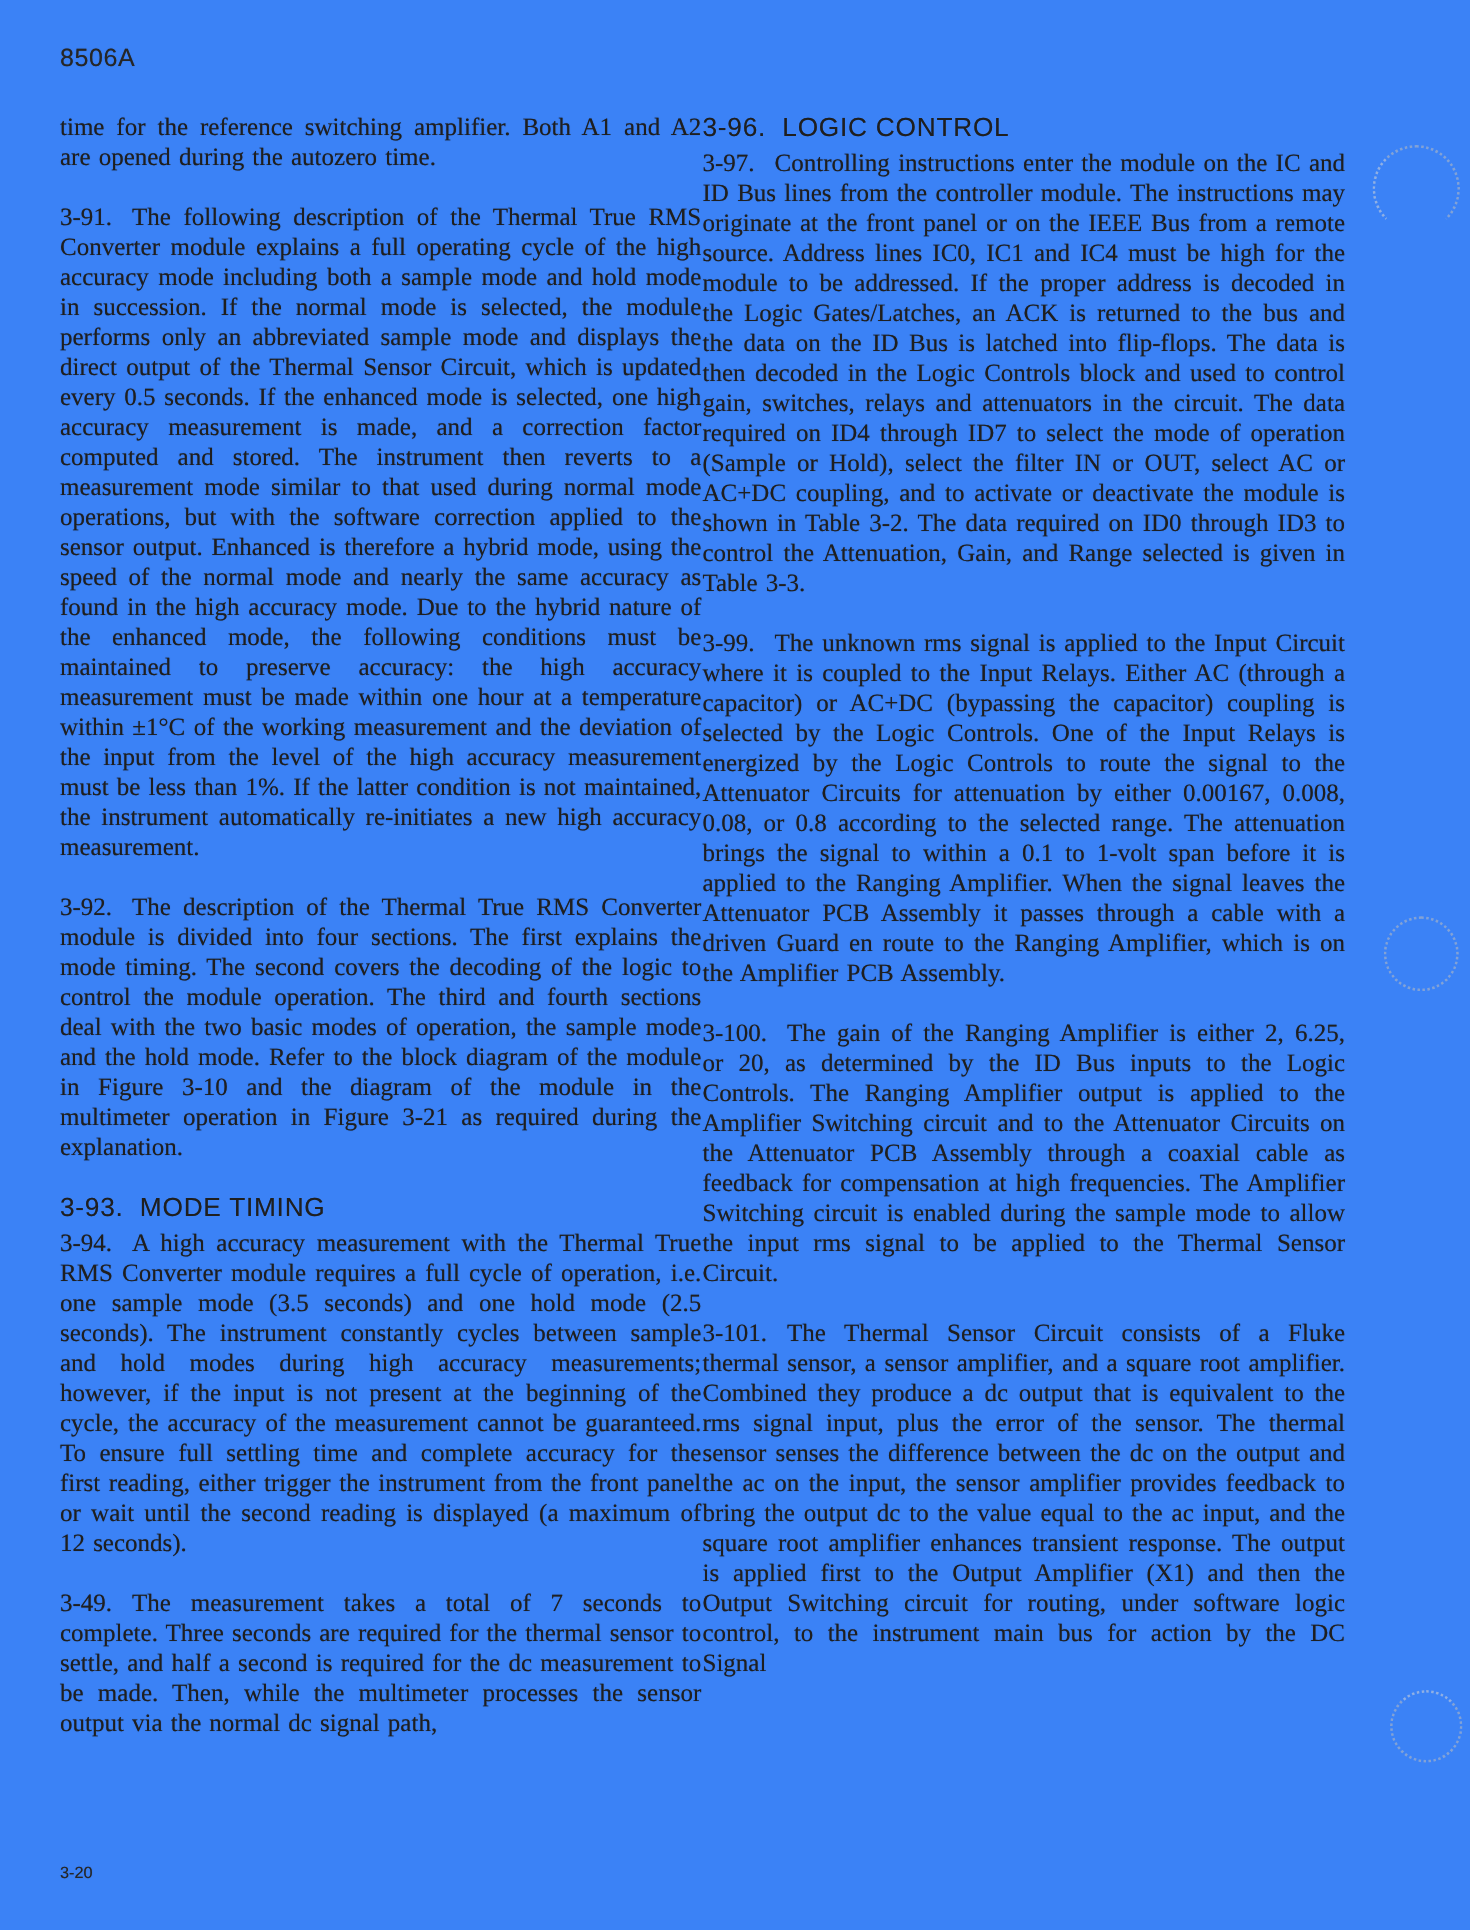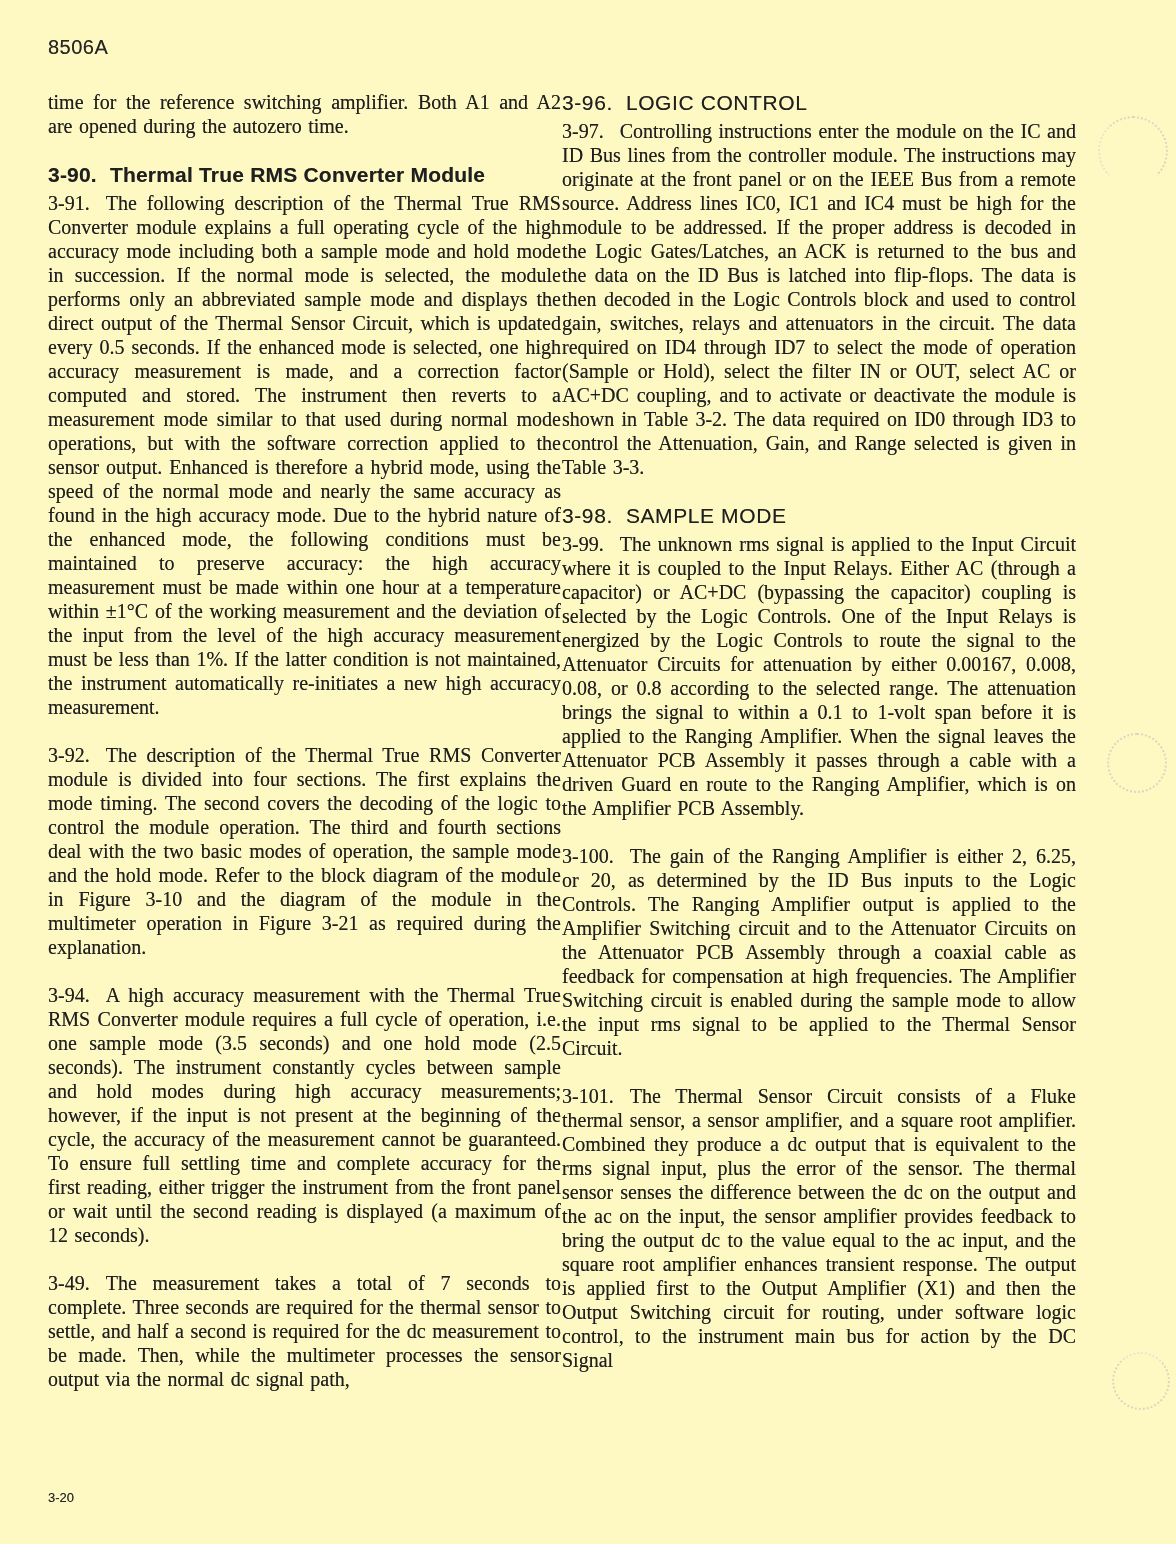--- a/index.html
+++ b/index.html
@@ -1,20 +1,20 @@
 <!DOCTYPE html>
 <html><head>
 <meta charset="utf-8">
 <style>
   html, body { margin: 0; padding: 0; background: #ffffff; }
   .page {
     position: relative;
     width: 1176px;
     height: 1544px;
-    background: #fef9c3;
+    background: #3b82f6;
     color: #1f1f1f;
     font-family: "Liberation Serif", serif;
     overflow: hidden;
   }
   .page-header {
     position: absolute;
     top: 36px;
     left: 48px;
     font-family: "Liberation Sans", sans-serif;
     font-size: 20px;
@@ -78,36 +78,35 @@
 
 <div class="page">
 
   <div class="page-header">8506A</div>
 
   <div class="columns">
 
     <div class="col col-left">
       <p class="para"><span>time for the reference switching amplifier. Both A1 and A2 are opened during the autozero time.</span></p>
 
-      <h3 class="heading h-bold"><span class="pnum">3-90.</span><span>Thermal True RMS Converter Module</span></h3>
       <p class="para"><span class="pnum">3-91.</span><span>The following description of the Thermal True RMS Converter module explains a full operating cycle of the high accuracy mode including both a sample mode and hold mode in succession. If the normal mode is selected, the module performs only an abbreviated sample mode and displays the direct output of the Thermal Sensor Circuit, which is updated every 0.5 seconds. If the enhanced mode is selected, one high accuracy measurement is made, and a correction factor computed and stored. The instrument then reverts to a measurement mode similar to that used during normal mode operations, but with the software correction applied to the sensor output. Enhanced is therefore a hybrid mode, using the speed of the normal mode and nearly the same accuracy as found in the high accuracy mode. Due to the hybrid nature of the enhanced mode, the following conditions must be maintained to preserve accuracy: the high accuracy measurement must be made within one hour at a temperature within ±1°C of the working measurement and the deviation of the input from the level of the high accuracy measurement must be less than 1%. If the latter condition is not maintained, the instrument automatically re-initiates a new high accuracy measurement.</span></p>
 
       <p class="para"><span class="pnum">3-92.</span><span>The description of the Thermal True RMS Converter module is divided into four sections. The first explains the mode timing. The second covers the decoding of the logic to control the module operation. The third and fourth sections deal with the two basic modes of operation, the sample mode and the hold mode. Refer to the block diagram of the module in Figure 3-10 and the diagram of the module in the multimeter operation in Figure 3-21 as required during the explanation.</span></p>
 
+      <h3 class="heading h-caps"><span class="pnum">3-93.</span><span>MODE TIMING</span></h3>
       <p class="para"><span class="pnum">3-94.</span><span>A high accuracy measurement with the Thermal True RMS Converter module requires a full cycle of operation, i.e. one sample mode (3.5 seconds) and one hold mode (2.5 seconds). The instrument constantly cycles between sample and hold modes during high accuracy measurements; however, if the input is not present at the beginning of the cycle, the accuracy of the measurement cannot be guaranteed. To ensure full settling time and complete accuracy for the first reading, either trigger the instrument from the front panel or wait until the second reading is displayed (a maximum of 12 seconds).</span></p>
 
       <p class="para"><span class="pnum">3-49.</span><span>The measurement takes a total of 7 seconds to complete. Three seconds are required for the thermal sensor to settle, and half a second is required for the dc measurement to be made. Then, while the multimeter processes the sensor output via the normal dc signal path,</span></p>
     </div>
 
     <div class="col col-right">
 
       <h3 class="heading h-caps"><span class="pnum">3-96.</span><span>LOGIC CONTROL</span></h3>
       <p class="para"><span class="pnum">3-97.</span><span>Controlling instructions enter the module on the IC and ID Bus lines from the controller module. The instructions may originate at the front panel or on the IEEE Bus from a remote source. Address lines IC0, IC1 and IC4 must be high for the module to be addressed. If the proper address is decoded in the Logic Gates/Latches, an ACK is returned to the bus and the data on the ID Bus is latched into flip-flops. The data is then decoded in the Logic Controls block and used to control gain, switches, relays and attenuators in the circuit. The data required on ID4 through ID7 to select the mode of operation (Sample or Hold), select the filter IN or OUT, select AC or AC+DC coupling, and to activate or deactivate the module is shown in Table 3-2. The data required on ID0 through ID3 to control the Attenuation, Gain, and Range selected is given in Table 3-3.</span></p>
 
-      <h3 class="heading h-caps"><span class="pnum">3-98.</span><span>SAMPLE MODE</span></h3>
       <p class="para"><span class="pnum">3-99.</span><span>The unknown rms signal is applied to the Input Circuit where it is coupled to the Input Relays. Either AC (through a capacitor) or AC+DC (bypassing the capacitor) coupling is selected by the Logic Controls. One of the Input Relays is energized by the Logic Controls to route the signal to the Attenuator Circuits for attenuation by either 0.00167, 0.008, 0.08, or 0.8 according to the selected range. The attenuation brings the signal to within a 0.1 to 1-volt span before it is applied to the Ranging Amplifier. When the signal leaves the Attenuator PCB Assembly it passes through a cable with a driven Guard en route to the Ranging Amplifier, which is on the Amplifier PCB Assembly.</span></p>
 
       <p class="para"><span class="pnum">3-100.</span><span>The gain of the Ranging Amplifier is either 2, 6.25, or 20, as determined by the ID Bus inputs to the Logic Controls. The Ranging Amplifier output is applied to the Amplifier Switching circuit and to the Attenuator Circuits on the Attenuator PCB Assembly through a coaxial cable as feedback for compensation at high frequencies. The Amplifier Switching circuit is enabled during the sample mode to allow the input rms signal to be applied to the Thermal Sensor Circuit.</span></p>
 
       <p class="para"><span class="pnum">3-101.</span><span>The Thermal Sensor Circuit consists of a Fluke thermal sensor, a sensor amplifier, and a square root amplifier. Combined they produce a dc output that is equivalent to the rms signal input, plus the error of the sensor. The thermal sensor senses the difference between the dc on the output and the ac on the input, the sensor amplifier provides feedback to bring the output dc to the value equal to the ac input, and the square root amplifier enhances transient response. The output is applied first to the Output Amplifier (X1) and then the Output Switching circuit for routing, under software logic control, to the instrument main bus for action by the DC Signal</span></p>
     </div>
 
   </div>
 
   <div class="page-footer">3-20</div>

